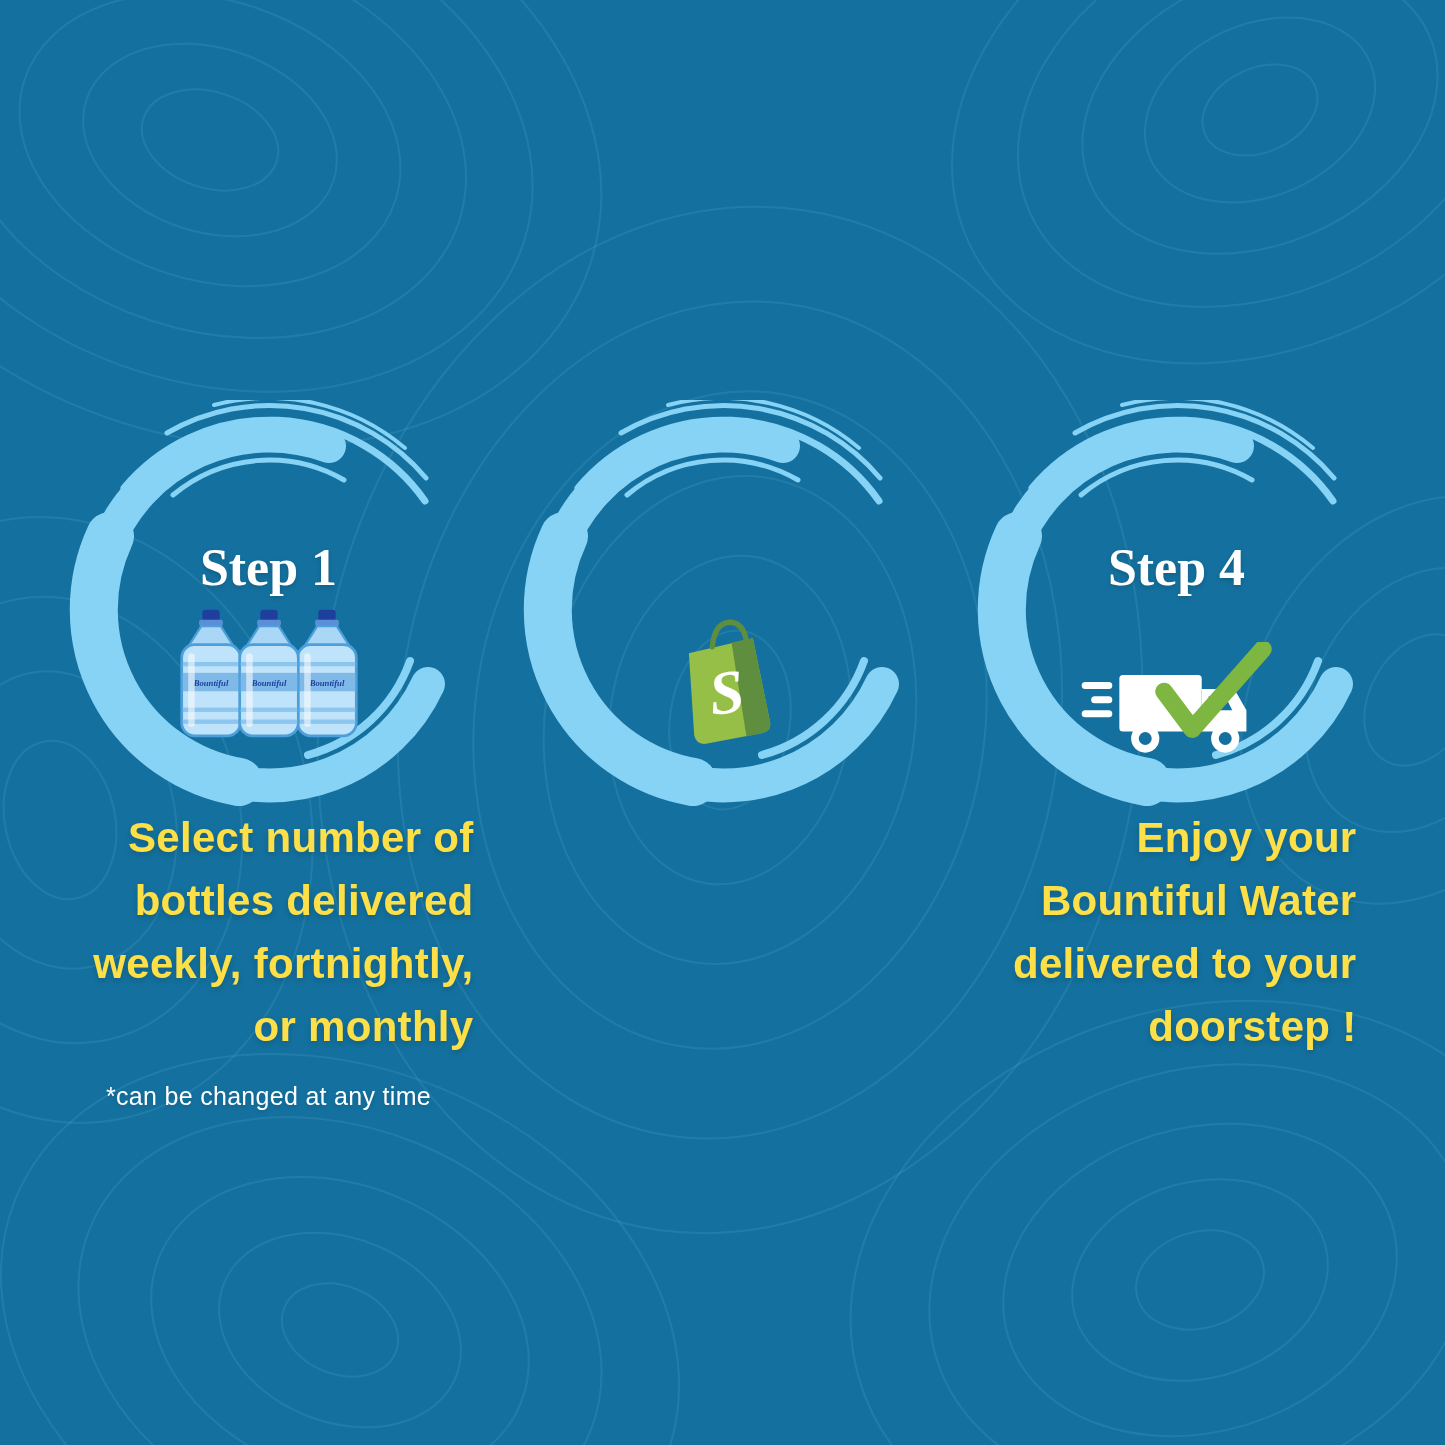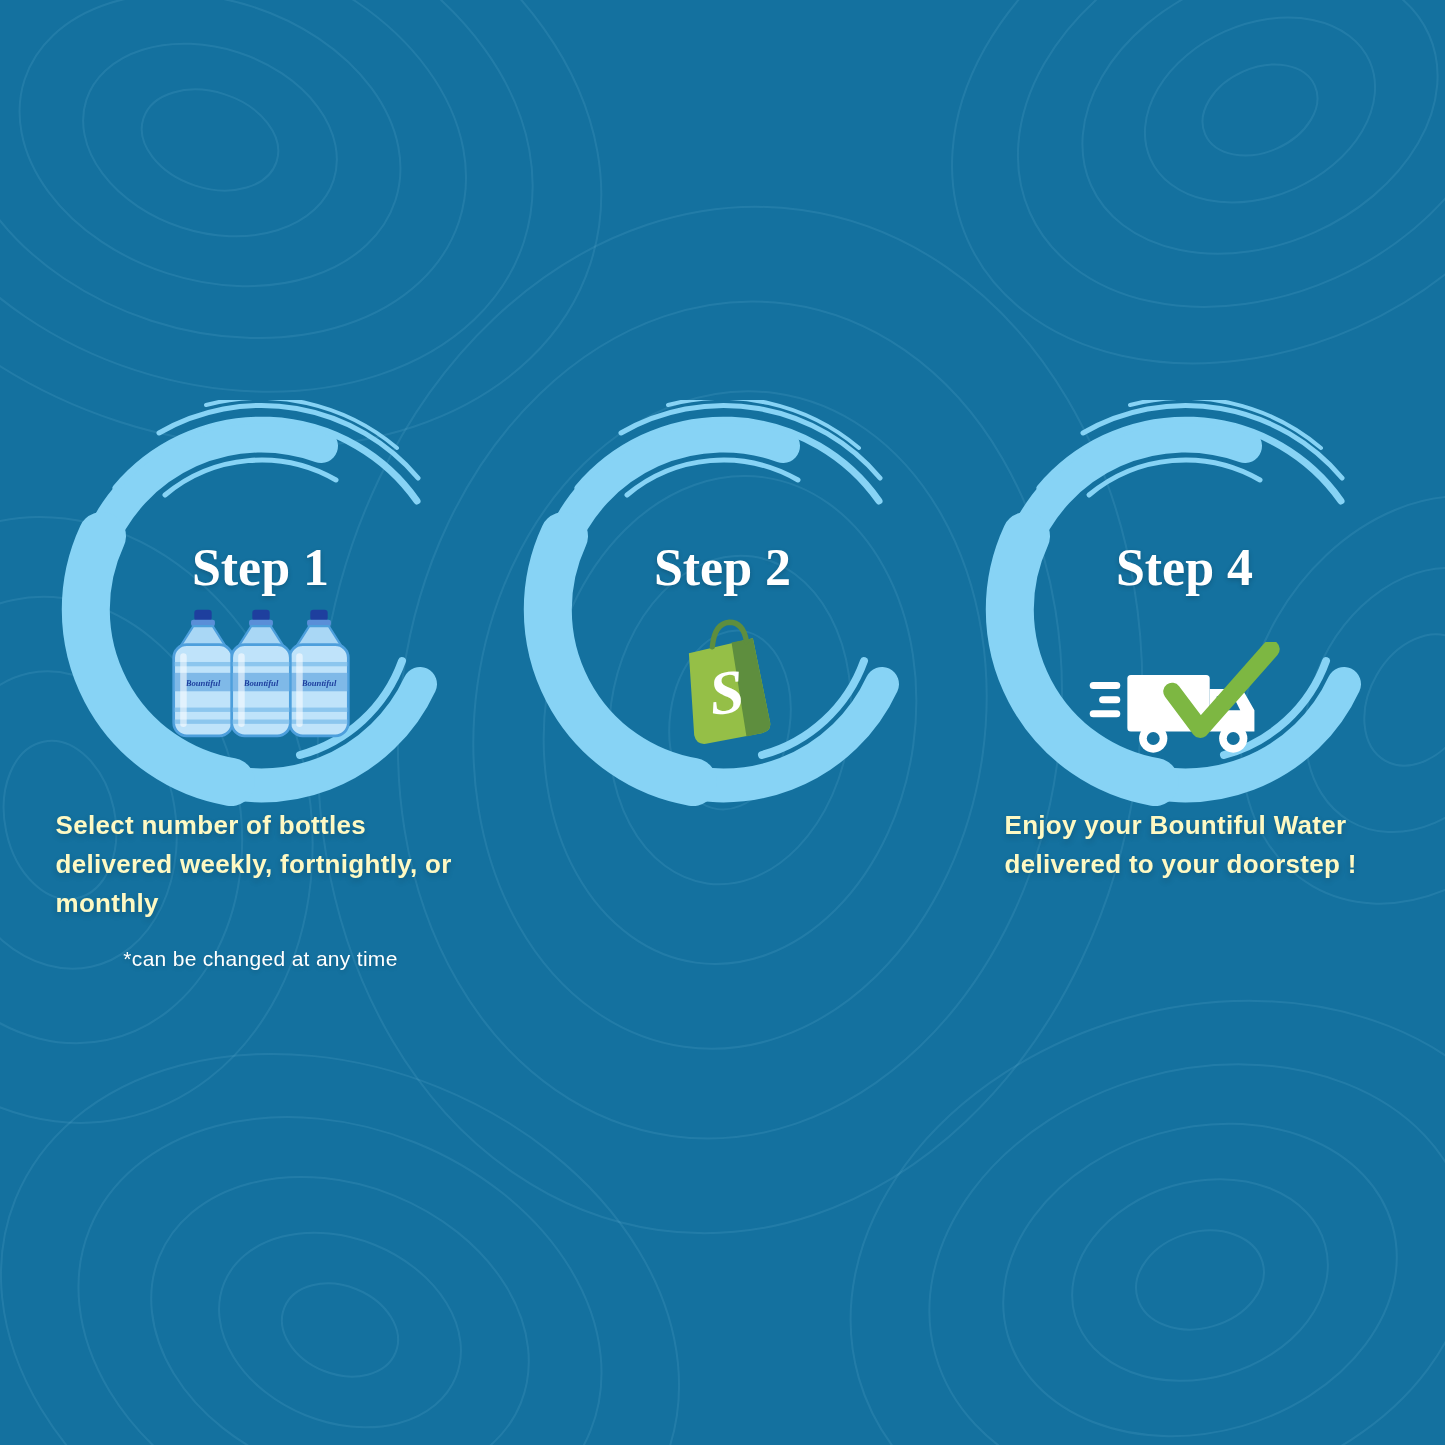--- a/index.html
+++ b/index.html
@@ -6,51 +6,51 @@
   body{
     width:1445px;height:1445px;
     background:#14719F;
     overflow:hidden;
     position:relative;
     font-family:"Liberation Sans", sans-serif;
   }
   .contour-bg{position:absolute;inset:0;pointer-events:none;}
   .steps-row{
     position:absolute;top:400px;left:0;width:1445px;
-    display:flex;justify-content:center;gap:22px;
+    display:flex;justify-content:center;gap:14px;
   }
   .step{width:440px;display:flex;flex-direction:column;align-items:center;}
   .swoosh-wrap{position:relative;width:430px;height:420px;flex:0 0 auto;}
   .swoosh-wrap svg.swoosh{position:absolute;left:0;top:0;}
   .step-label{
     position:absolute;top:138px;left:0;width:100%;
     text-align:center;
     font-family:"Liberation Serif", "DejaVu Serif", serif;
     font-weight:600;font-size:52px;color:#ffffff;
     text-shadow:0 2px 5px rgba(0,0,0,0.18);
   }
   .icon-wrap{position:absolute;left:50%;transform:translateX(-50%);align-items:flex-end;}
   .icon-bottles{top:200px;display:flex;}
   .icon-bottles svg{margin:0 -9px;}
   .icon-bottles svg:nth-child(2){position:relative;z-index:2;}
   .icon-bag{top:212px;}
   .icon-truck{top:242px;}
   .desc{
     margin-top:-14px;
-    text-align:left;color:#fef9c3;
-    font-weight:bold;font-size:26px;line-height:1.5;
+    text-align:right;color:#fde047;
+    font-weight:bold;font-size:42px;line-height:1.5;
     letter-spacing:0.3px;
     text-shadow:0 3px 6px rgba(0,0,0,0.18);
   }
   .step-1 .desc{max-width:410px;}
   .step-2 .desc{max-width:300px;}
   .step-3 .desc{max-width:360px;}
   .note{
     margin-top:24px;text-align:center;color:#ffffff;
-    font-weight:500;font-size:21px;letter-spacing:0.3px;
+    font-weight:500;font-size:25px;letter-spacing:0.3px;
     text-shadow:0 2px 4px rgba(0,0,0,0.15);
   }
 </style>
 </head>
 <body>
 
 <svg class="contour-bg" width="1445" height="1445" viewBox="0 0 1445 1445">
   <g fill="none" stroke="#6FB8DC" stroke-opacity="0.16" stroke-width="2">
     <g transform="translate(210,140) rotate(18)">
       <ellipse rx="70" ry="48"></ellipse>
@@ -168,21 +168,20 @@
         <g fill="none" stroke="#87D3F5" stroke-linecap="round">
           <path d="M 275 46 A 175 175 0 1 0 374 284" stroke-width="34"></path>
           <path d="M 185 382 A 175 175 0 0 1 56 136" stroke-width="48"></path>
           <path d="M 70 88 A 190 190 0 0 1 371 101" stroke-width="7"></path>
           <path d="M 113 33 A 205 205 0 0 1 372 78" stroke-width="5"></path>
           <path d="M 160 5 A 212 212 0 0 1 351 48" stroke-width="4"></path>
           <path d="M 119 95 A 150 150 0 0 1 290 80" stroke-width="5"></path>
           <path d="M 254 355 A 150 150 0 0 0 356 261" stroke-width="8"></path>
         </g>
       </svg>
-      <div class="step-label">Step 2</div>
       <div class="icon-wrap icon-bag">
         <svg width="128" height="140" viewBox="0 0 120 130">
           <path d="M 28 38 L 88 24 L 104 102 Q 106 111 96 113 L 44 123 Q 35 124 33 115 Z" fill="#95BF47"></path>
           <path d="M 88 24 L 104 102 Q 106 111 96 113 L 82 116 L 68 28 Z" fill="#5E8E3E"></path>
           <path d="M 50 32 Q 52 10 66 9 Q 79 9 82 27" stroke="#5E8E3E" stroke-width="5" fill="none" stroke-linecap="round"></path>
           <text x="64" y="94" text-anchor="middle" font-size="58" font-weight="bold" font-style="italic" fill="#ffffff" font-family="Liberation Serif, serif" transform="rotate(-7 64 80)">S</text>
         </svg>
       </div>
     </div>
   </div>

